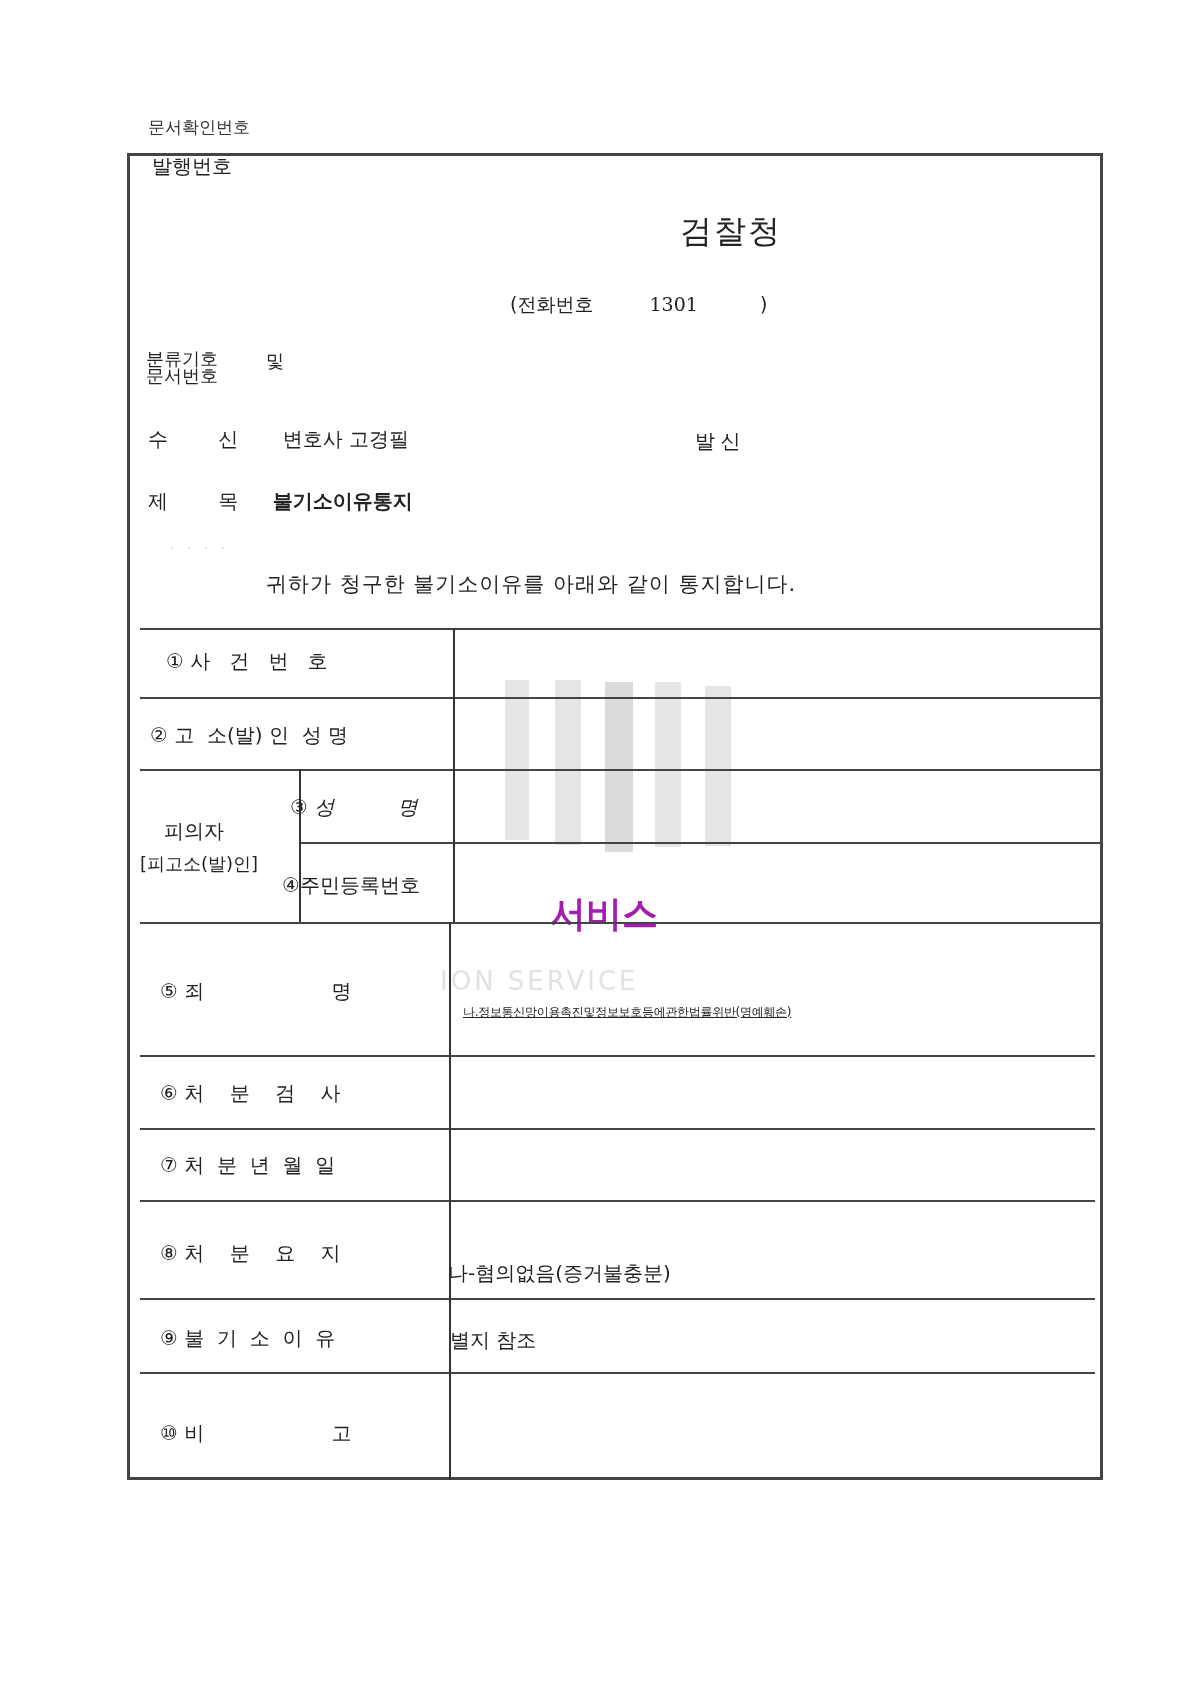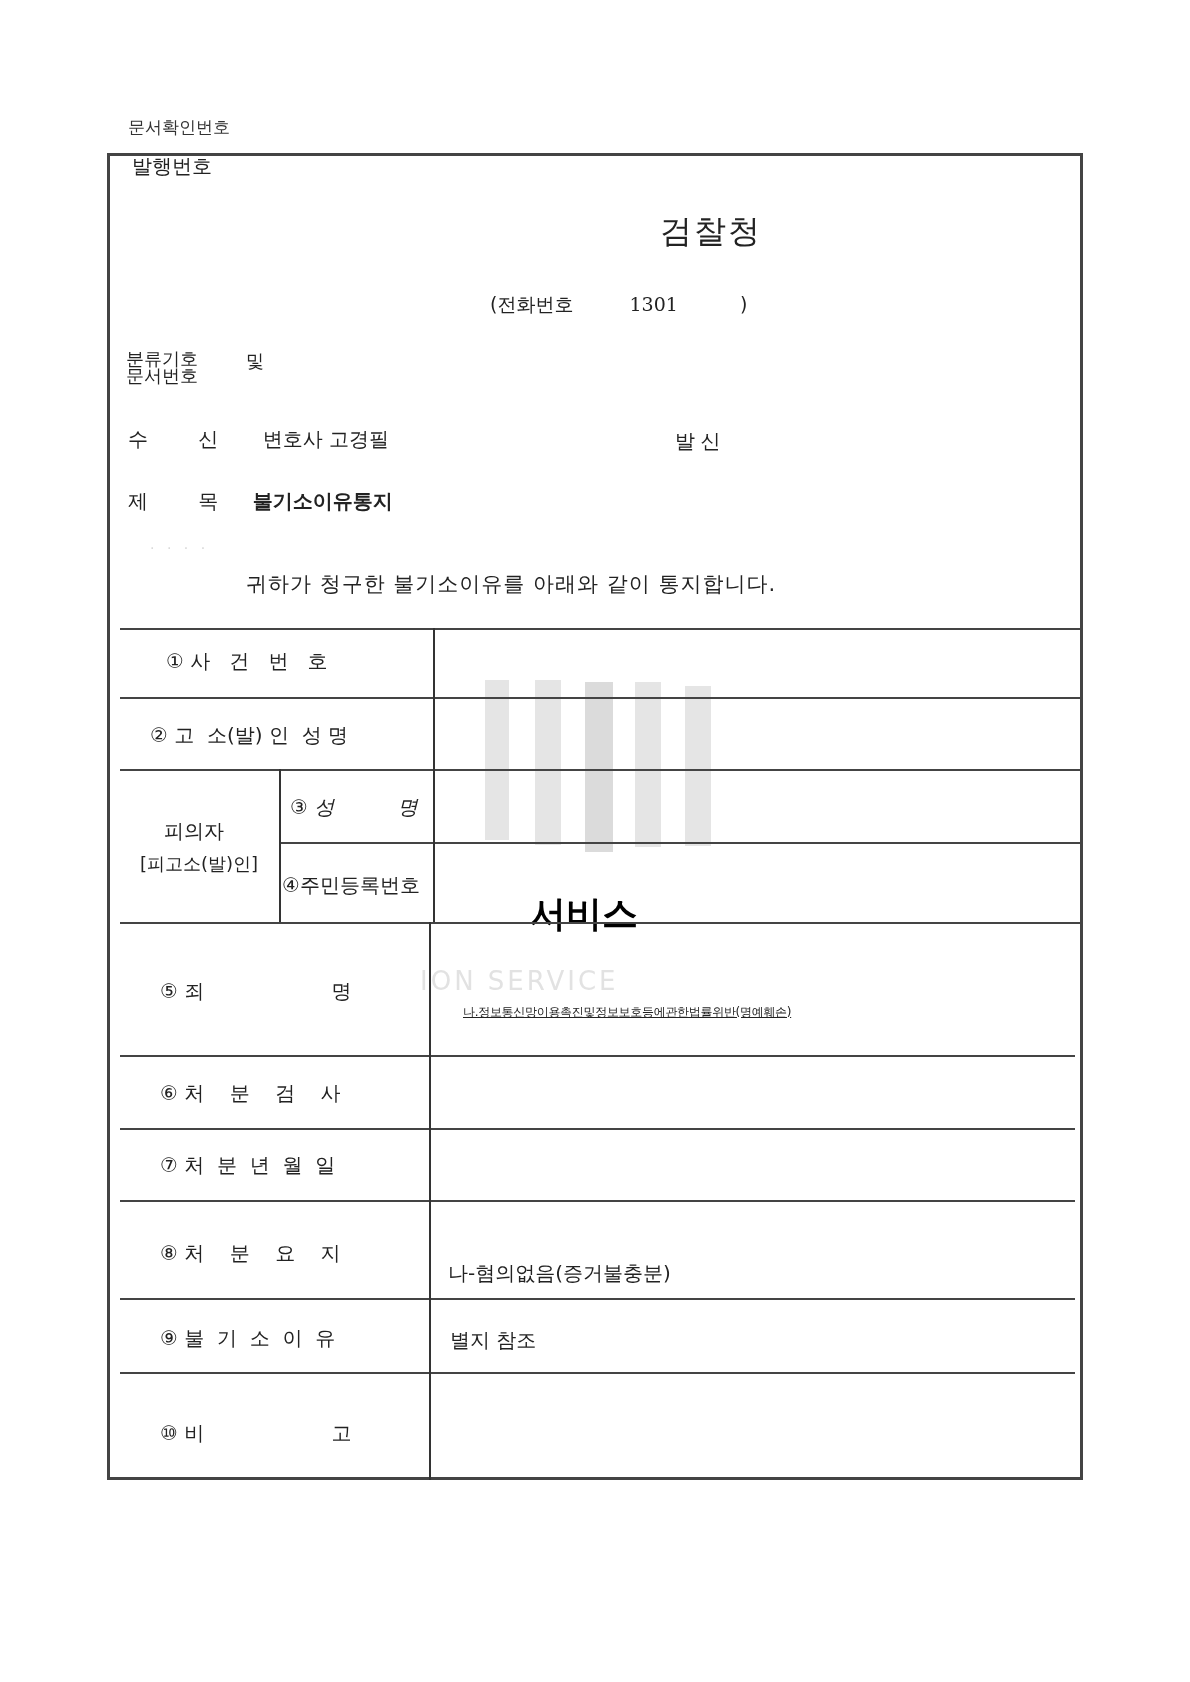--- a/index.html
+++ b/index.html
@@ -1,20 +1,20 @@
 <!DOCTYPE html>
 <html><head>
 <meta charset="utf-8">
 <style>
   html, body { margin: 0; padding: 0; }
   body {
     width: 1190px; height: 1682px; background: #ffffff; position: relative; overflow: hidden;
     font-family: "DejaVu Serif", "Liberation Serif", serif; color: #222;
   }
-  .abs { position: absolute; }
+  .abs { position: absolute; margin-left: 20px; }
   .doc-confirm { left: 128px; top: 116px; font-size: 17px; font-family: "DejaVu Sans", sans-serif; color: #333; }
   .frame {
     left: 107px; top: 153px; width: 976px; height: 1327px;
     border-left: 3px solid #444; border-top: 3px solid #444; border-right: 3px solid #444; border-bottom: 3px solid #444;
     box-sizing: border-box;
   }
   .issue-no { left: 132px; top: 153px; font-size: 20px; font-family: "DejaVu Sans", sans-serif; }
   .agency { left: 660px; top: 210px; font-size: 32px; letter-spacing: 2px; }
   .phone { left: 490px; top: 292px; font-size: 19px; font-family: "DejaVu Sans", sans-serif; }
   .phone .num { display: inline-block; margin-left: 50px; font-family: "DejaVu Serif", serif; }
@@ -31,21 +31,21 @@
   .faint { left: 150px; top: 540px; font-size: 14px; color: #d8d8d8; font-family: "DejaVu Sans", sans-serif; letter-spacing: 4px; }
   .intro { left: 246px; top: 570px; font-size: 21px; letter-spacing: 1px; font-family: "DejaVu Sans", sans-serif; }
   .hline { position: absolute; height: 2px; background: #444; }
   .vline { position: absolute; width: 2px; background: #333; }
   .cell-label { position: absolute; font-size: 20px; white-space: pre; font-family: "DejaVu Sans", sans-serif; }
   .cell-value { position: absolute; font-size: 20px; font-family: "DejaVu Sans", sans-serif; white-space: nowrap; }
 
   .watermark-bars { left: 485px; top: 680px; }
   .wm-bar { position: absolute; background: #dcdcdc; opacity: 0.75; }
   .wm-text { left: 420px; top: 966px; font-size: 26px; color: #e2e2e2; letter-spacing: 3px; font-family: "DejaVu Sans", sans-serif; }
-  .wm-glyph { left: 530px; top: 890px; font-size: 36px; color: #000000; font-weight: bold; font-family: "DejaVu Sans", sans-serif; }
+  .wm-glyph { left: 530px; top: 890px; font-size: 36px; color: #a21caf; font-weight: bold; font-family: "DejaVu Sans", sans-serif; }
 </style>
 </head>
 <body>
 
 <div class="abs doc-confirm">문서확인번호</div>
 
 <div class="abs frame"></div>
 
 <div class="abs issue-no">발행번호</div>
 

